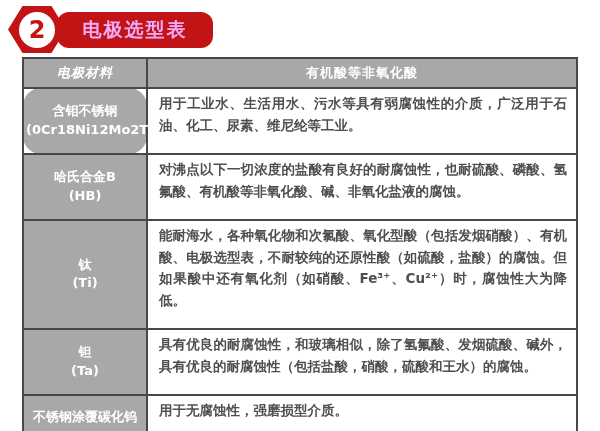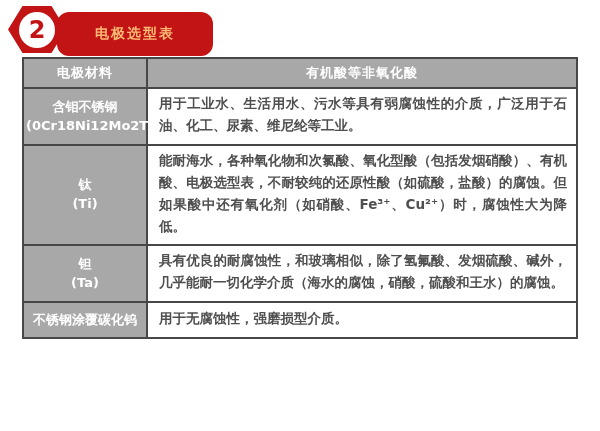--- a/index.html
+++ b/index.html
@@ -42,28 +42,28 @@
     color: #c21315;
     font-size: 24px;
     font-weight: bold;
     line-height: 1;
   }
   .title-box {
     position: absolute;
     left: 57px;
     top: 12px;
     width: 156px;
-    height: 44px;
+    height: 36px;
     background: #c21315;
     border-radius: 12px;
     display: flex;
     align-items: center;
     justify-content: center;
-    color: #fdba74;
-    font-size: 14px;
+    color: #f0abfc;
+    font-size: 19px;
     font-weight: bold;
     letter-spacing: 2px;
     z-index: 1;
   }
   table.spec {
     width: 556px;
     margin: 0 22px;
     border-collapse: collapse;
     table-layout: fixed;
   }
@@ -73,44 +73,44 @@
   }
   th.col-material, th.col-desc {
     background: #a8a8a8;
     color: #ffffff;
     font-size: 13px;
     font-weight: bold;
     height: 26px;
     text-align: center;
     letter-spacing: 1px;
   }
-  th.col-material { width: 120px; }
+  th.col-material { width: 120px; font-style: italic; }
   td.mat-cell {
     background: #a8a8a8;
     color: #ffffff;
     font-size: 13px;
     font-weight: bold;
     text-align: center;
     vertical-align: middle;
     line-height: 1.45;
     padding: 3px 2px;
   }
   td.desc-cell {
     background: #ffffff;
     color: #4f4f4f;
     font-size: 13.5px;
     font-weight: bold;
     vertical-align: middle;
     line-height: 1.62;
-    padding: 4px 9px 7px 11px;
+    padding: 4px 9px 16px 11px;
     text-align: justify;
   }
   .mat-sub { display: block; }
   .mat-sub:empty { display: none; }
-  tr.r1 td { height: 44px; }
+  tr.r1 td { height: 44px; border-radius: 18px; }
   tr.r2 td { height: 43px; }
   tr.r3 td { height: 64px; }
   tr.r4 td { height: 69px; }
   tr.r5 td { height: 43px; }
   tr.r6 td { height: 23px; }
 </style>
 </head>
 <body>
 
 <div class="header-area">
@@ -128,33 +128,40 @@
     </tr>
   </thead>
   <tbody>
     <tr class="r1">
       <td class="mat-cell">
         <span class="mat-main">含钼不锈钢</span>
         <span class="mat-sub">(0Cr18Ni12Mo2Ti)</span>
       </td>
       <td class="desc-cell">用于工业水、生活用水、污水等具有弱腐蚀性的介质，广泛用于石油、化工、尿素、维尼纶等工业。</td>
     </tr>
+    <tr class="r2">
+      <td class="mat-cell">
+        <span class="mat-main">哈氏合金B</span>
+        <span class="mat-sub">(HB)</span>
+      </td>
+      <td class="desc-cell">对沸点以下一切浓度的盐酸有良好的耐腐蚀性，也耐硫酸、磷酸、氢氟酸、有机酸等非氧化酸、碱、非氧化盐液的腐蚀。</td>
+    </tr>
     <tr class="r4">
       <td class="mat-cell">
         <span class="mat-main">钛</span>
         <span class="mat-sub">(Ti)</span>
       </td>
       <td class="desc-cell">能耐海水，各种氧化物和次氯酸、氧化型酸（包括发烟硝酸）、有机酸、电极选型表，不耐较纯的还原性酸（如硫酸，盐酸）的腐蚀。但如果酸中还有氧化剂（如硝酸、Fe³⁺、Cu²⁺）时，腐蚀性大为降低。</td>
     </tr>
     <tr class="r5">
       <td class="mat-cell">
         <span class="mat-main">钽</span>
         <span class="mat-sub">(Ta)</span>
       </td>
-      <td class="desc-cell">具有优良的耐腐蚀性，和玻璃相似，除了氢氟酸、发烟硫酸、碱外，几乎能耐一切化学介质（海水的腐蚀，硝酸，硫酸和王水）的腐蚀。</td>
+      <td class="desc-cell">具有优良的耐腐蚀性，和玻璃相似，除了氢氟酸、发烟硫酸、碱外，具有优良的耐腐蚀性（包括盐酸，硝酸，硫酸和王水）的腐蚀。</td>
     </tr>
     <tr class="r6">
       <td class="mat-cell">
         <span class="mat-main">不锈钢涂覆碳化钨</span>
         
       </td>
       <td class="desc-cell">用于无腐蚀性，强磨损型介质。</td>
     </tr>
 
   </tbody>

